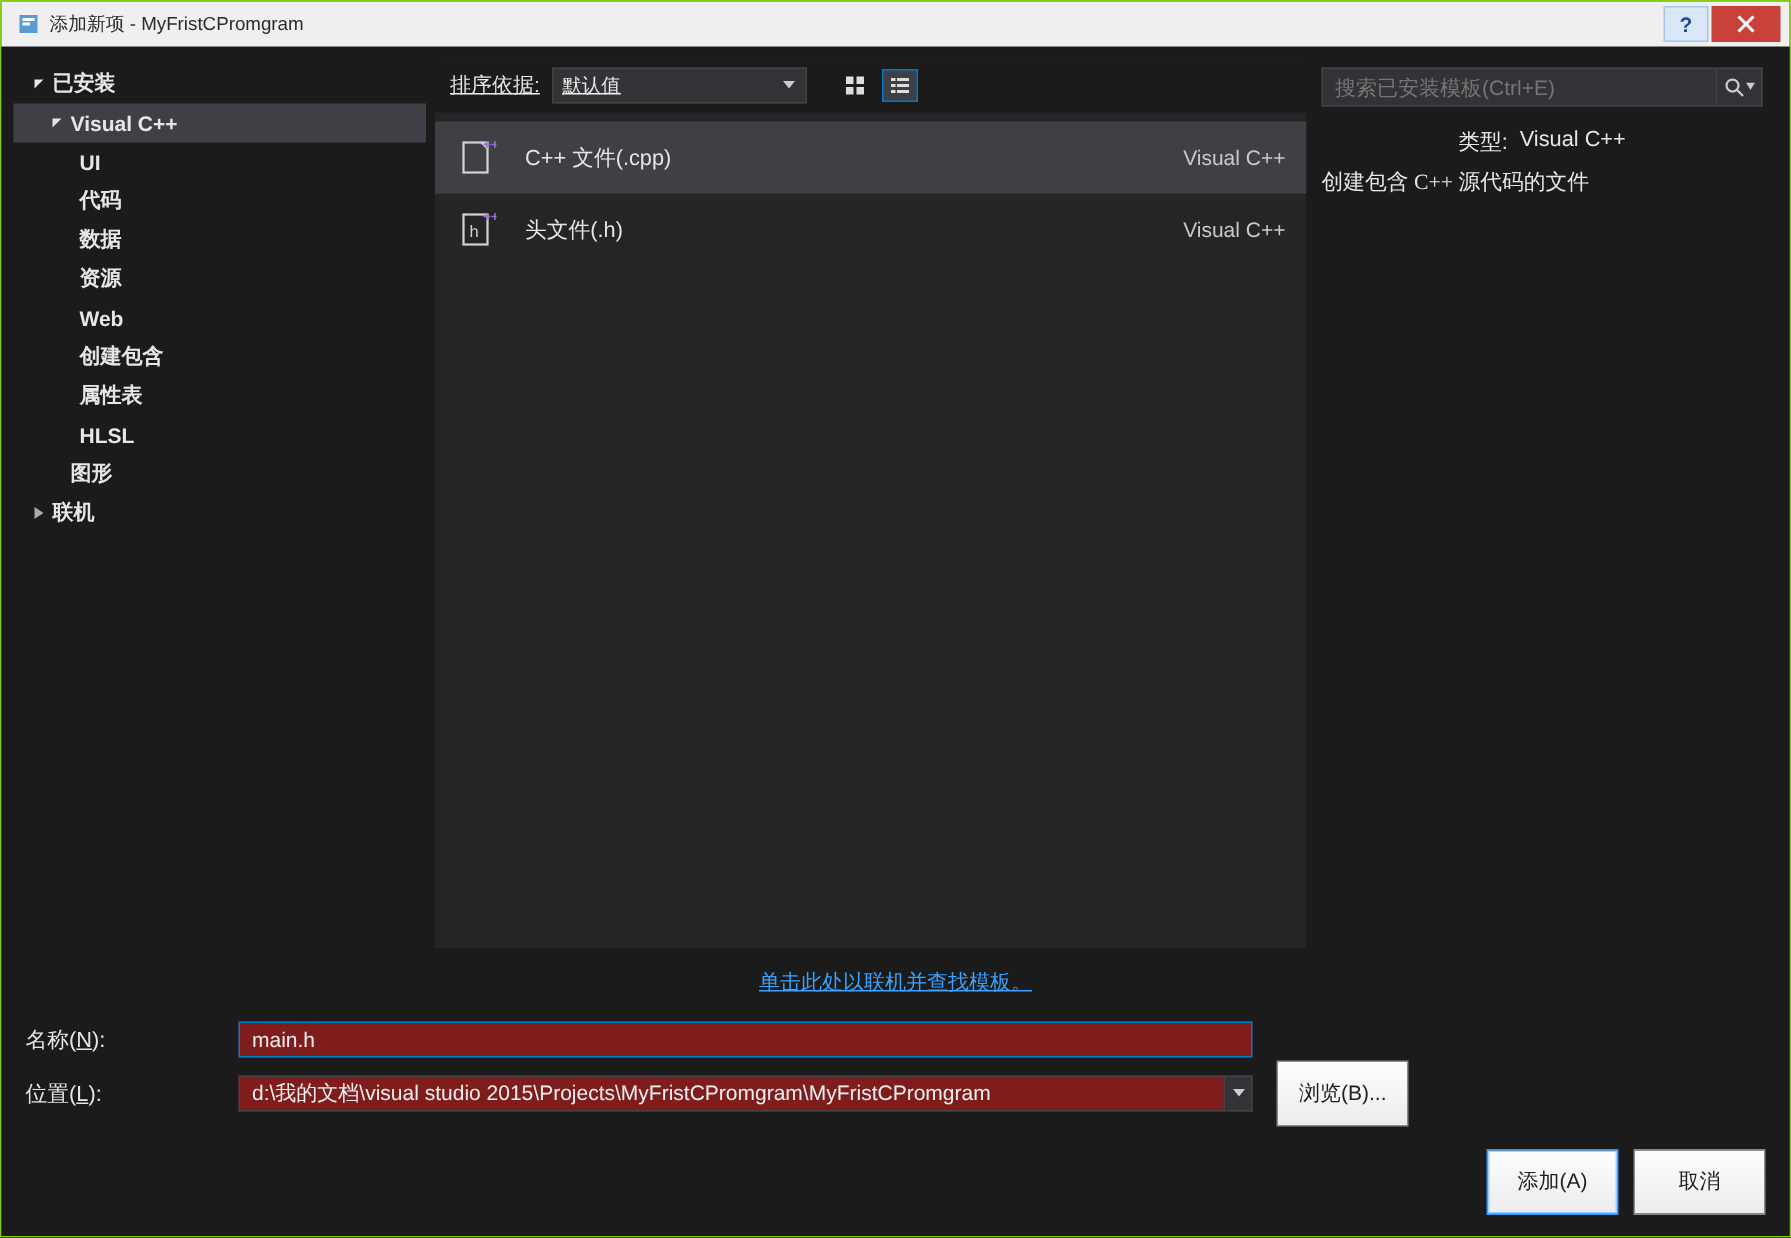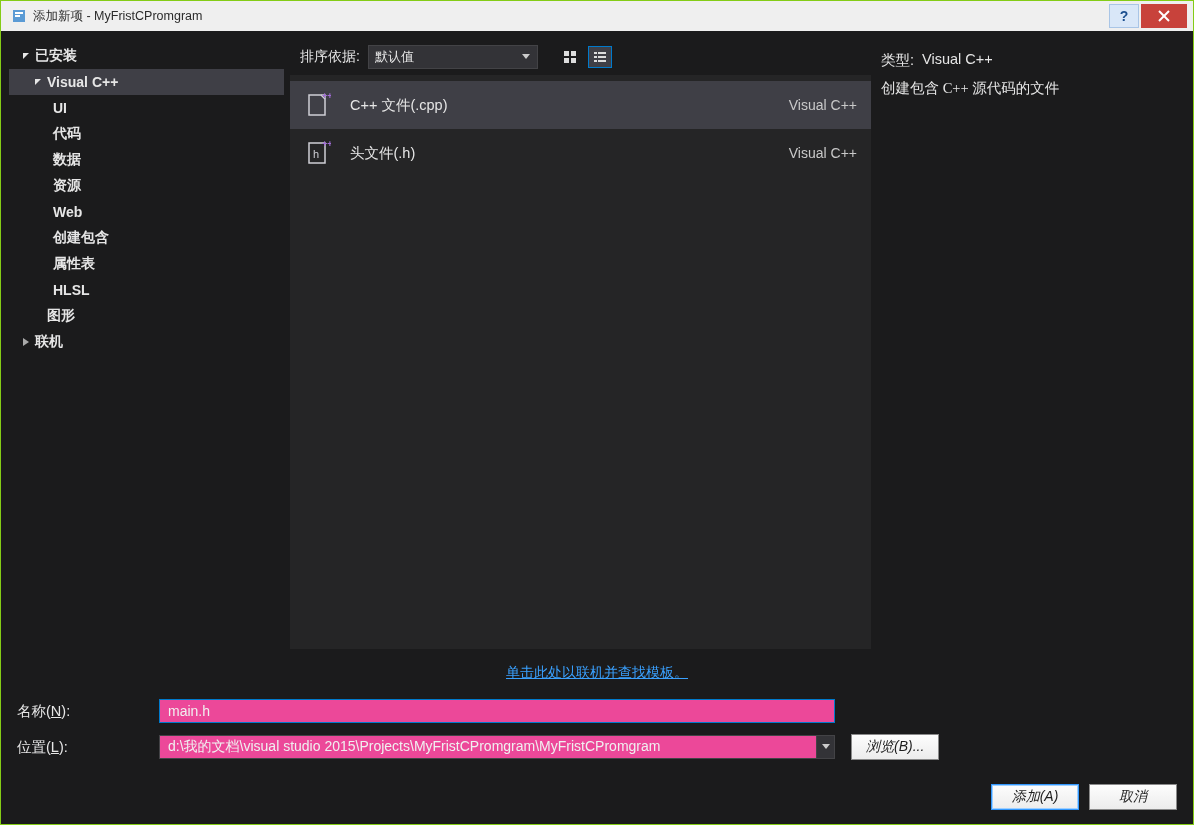--- a/index.html
+++ b/index.html
@@ -24,57 +24,57 @@
   .left-tree { width: 275px; background: #1b1b1c; padding-top: 4px; }
   .tree-item { height: 26px; display: flex; align-items: center; font-size: 14px; color: #e6e6e6; cursor: default; font-weight: bold; }
   .tree-item.top { padding-left: 10px; }
   .tree-item.lvl1 { padding-left: 22px; }
   .tree-item.lvl2 { padding-left: 44px; }
   .tree-item.selected { background: #3f3f46; }
   .tree-caret { width: 14px; display:inline-flex; justify-content:center; align-items:center; margin-right:2px;}
   .tree-caret svg { fill: #e6e6e6; }
 
   .middle { flex: 1; display: flex; flex-direction: column; background: #252526; margin-left: 6px; }
-  .middle-header { height: 36px; display:flex; align-items:center; padding: 0 10px; gap:8px; background:#1b1b1c;}
+  .middle-header { height: 36px; display:flex; align-items:center; padding: 0 10px; gap:8px; background:#1b1b1c;text-decoration:underline;}
   .sort-label { font-size: 14px; color: #e6e6e6; }
   .sort-combo { width: 170px; height: 24px; background: #333337; border: 1px solid #434346; display:flex; align-items:center; padding:0 6px; font-size:13px; color:#e6e6e6; justify-content:space-between;}
   .sort-combo .caret { width:10px; height:10px; display:flex;align-items:center;justify-content:center;}
   .view-icons { display:flex; gap:6px; margin-left:12px;}
   .view-btn { width:24px; height:22px; display:flex;align-items:center;justify-content:center; }
   .view-btn.active { background:#3f3f46; border:1px solid #007acc;}
 
   .template-list { flex:1; display:flex; flex-direction:column; padding-top:6px;}
   .template-item { height: 48px; display:flex; align-items:center; padding:0 14px; gap: 18px; font-size:14.5px; color:#e6e6e6;}
   .template-item.selected { background: #3f3f46; }
   .template-icon { width: 28px; height: 28px; display:flex; align-items:center; justify-content:center;}
   .template-name { flex:1; }
   .template-lang { color:#c9c9c9; font-size:14px; }
 
   .right-panel { width: 314px; background:#1b1b1c; padding: 6px 10px; display:flex; flex-direction:column; gap:8px;}
   .search-row { display:flex; height:26px; }
   .search-input { flex:1; background:#333337; border:1px solid #434346; color:#8f8f8f; font-size:14px; padding:0 8px; outline:none;}
   .search-btn { width:30px; background:#333337; border:1px solid #434346; border-left:none; display:flex; align-items:center; justify-content:center;}
-  .type-line { font-size:14.5px; color:#e6e6e6; margin-top:6px; display:flex; gap:8px;}
+  .type-line { font-size:14.5px; color:#e6e6e6; margin-top:6px; display:flex; gap:8px;justify-content:center;}
   .desc-line { font-size:14.5px; color:#e6e6e6; line-height:1.4;font-family:Liberation Serif, serif; }
 
   
   .below { padding: 6px 10px 10px 10px; }
   .online-link { text-align:center; margin: 8px 0 14px 0; }
   .online-link a { color:#3aa1ff; text-decoration:underline; font-size:14px;}
 
   .form-row { display:flex; align-items:center; height:30px; margin-bottom:6px;}
   .form-label { width:148px; font-size:14.5px; color:#e6e6e6; padding-left:6px;}
   .form-label u { text-decoration: underline; }
-  .text-input { background:#ec4899; border:1px solid #434346; color:#f0f0f0; font-size:14px; padding:2px 8px; height:24px; outline:none;}
+  .text-input { background:#7f1d1d; border:1px solid #434346; color:#f0f0f0; font-size:14px; padding:2px 8px; height:24px; outline:none;}
   .name-input { width: 676px; border-color:#007acc; }
   .loc-input { width: 658px; }
   .combo-caret { width:18px; height:24px; background:#333337; border:1px solid #434346; border-left:none; display:flex;align-items:center;justify-content:center;}
   .browse-btn { margin-left: 16px; }
 
-  .btn { height: 26px; min-width: 88px; background: linear-gradient(#fdfdfd,#ececec); border:1px solid #8a8a8a; color:#1e1e1e; font-size:14px; padding:0 14px; display:inline-flex; align-items:center; justify-content:center; cursor:pointer;font-style:italic;}
+  .btn { height: 44px; min-width: 88px; background: linear-gradient(#fdfdfd,#ececec); border:1px solid #8a8a8a; color:#1e1e1e; font-size:14px; padding:0 14px; display:inline-flex; align-items:center; justify-content:center; cursor:pointer;}
   .btn.primary { border-color:#3399ff; box-shadow: 0 0 0 1px #a0d0ff inset;}
 
   .dialog-buttons { display:flex; justify-content:flex-end; gap:10px; padding: 6px 16px 14px 0;}
 
 </style>
 </head>
 <body>
 
 <div class="window">
 
@@ -207,20 +207,32 @@
                   <text x="17" y="7" font-size="9" fill="#a06cd5" font-weight="bold">++</text>
                 </svg>
             </span>
             <span class="template-name">头文件(.h)</span>
             <span class="template-lang">Visual C++</span>
           </div>
         </div>
       </div>
 
       <div class="right-panel">
+        <div class="search-row">
+          <input class="search-input" placeholder="搜索已安装模板(Ctrl+E)" style="">
+          <div class="search-btn">
+            <svg width="14" height="14" viewBox="0 0 14 14" stroke="#ccc" fill="none" stroke-width="1.5">
+                <circle cx="6" cy="6" r="4"></circle>
+                <line x1="9" y1="9" x2="13" y2="13"></line>
+              </svg>
+            <svg width="6" height="6" viewBox="0 0 6 6" style="margin-left:1px">
+                <polygon points="0,0 6,0 3,5" fill="#ccc"></polygon>
+              </svg>
+          </div>
+        </div>
         <div class="type-line">
           <span>类型:</span>
           <span>Visual C++</span>
         </div>
         <div class="desc-line">创建包含 C++ 源代码的文件</div>
       </div>
 
     </div>
 
     <div class="below">

